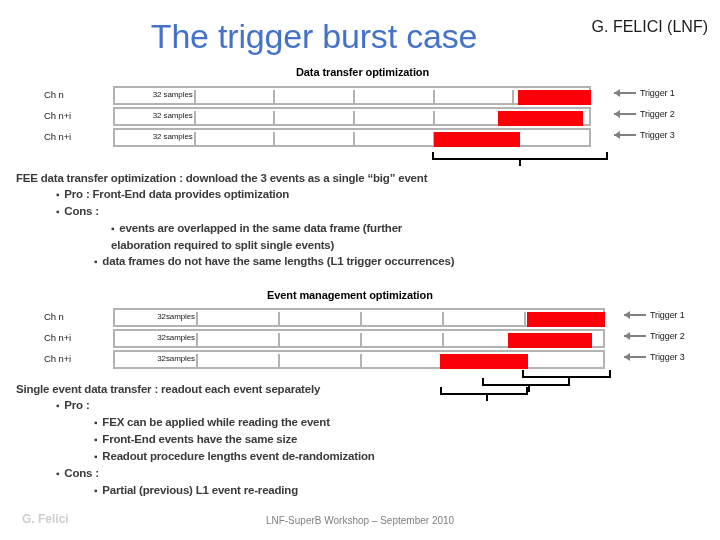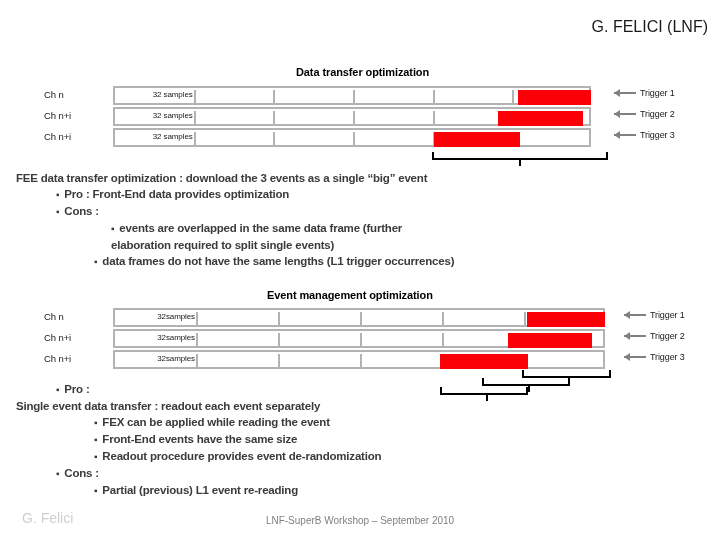--- a/index.html
+++ b/index.html
@@ -171,40 +171,42 @@
     content: "\25AA";
     margin-right: 5px;
     font-size: 10px;
   }
 
   
   .footer-left {
     position: absolute;
     left: 22px;
     bottom: 14px;
-    font-size: 14px;
+    font-size: 12px;
     color: #cfcfcf;
     white-space: nowrap;
+    font-weight: bold;
   }
   .footer-center {
     position: absolute;
     left: 0;
     right: 0;
     bottom: 14px;
     text-align: center;
     font-size: 10px;
     color: #808080;
     white-space: nowrap;
   }
 </style>
 </head>
 <body>
 
 <div id="slide">
 
+  <div class="title">The trigger burst case</div>
   <div class="author">G. FELICI (LNF)</div>
 
   <div id="charts-host">
       <div class="section-head" style="left: 280px; top: 66px; padding-left: 16px;">Data transfer optimization</div>
       <div class="row" style="top: 86px;">
         <div class="row-label">Ch n</div>
         <div class="bar" style="left: 113px; width: 478px;">
           <div class="cellsep" style="left: 78.6667px;"></div>
           <div class="cellsep" style="left: 158.333px;"></div>
           <div class="cellsep" style="left: 238px;"></div>
@@ -296,25 +298,25 @@
     </div>
   <div id="text-host">
       <div class="tblock" style="left: 16px; top: 170px;">
         <div class="tline lvl0">FEE  data transfer optimization : download the 3 events as a single “big” event</div>
         <div class="tline lvl1 bul">Pro : Front-End data provides optimization</div>
         <div class="tline lvl1 bul">Cons :</div>
         <div class="tline wrapline lvl2 bul lvl2b">events are overlapped in the same data frame (further elaboration required to split single events)</div>
         <div class="tline lvl2 bul">data frames do not have the same lengths (L1 trigger occurrences)</div>
       </div>
       <div class="tblock" style="left: 16px; top: 381px;">
+        <div class="tline lvl0">Single event data transfer : readout each event separately</div>
         <div class="tline lvl1 bul">Pro :</div>
-        <div class="tline lvl0">Single event data transfer : readout each event separately</div>
         <div class="tline lvl2 bul">FEX can be applied while reading the event</div>
         <div class="tline lvl2 bul">Front-End events have the same size</div>
-        <div class="tline lvl2 bul">Readout procedure provides event de-randomization</div>
+        <div class="tline lvl2 bul">Readout procedure lengths event de-randomization</div>
         <div class="tline lvl1 bul">Cons :</div>
         <div class="tline lvl2 bul">Partial (previous) L1 event  re-reading</div>
       </div>
     </div>
 
   <div class="footer-left">G. Felici</div>
   <div class="footer-center">LNF-SuperB Workshop – September 2010</div>
 
 </div>
 

